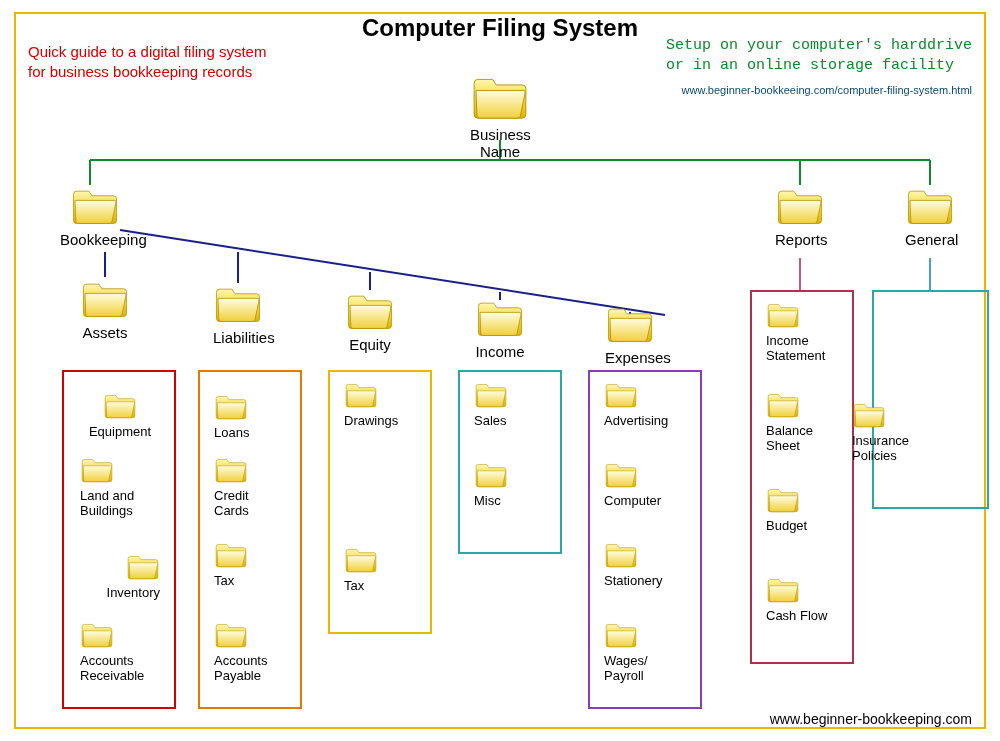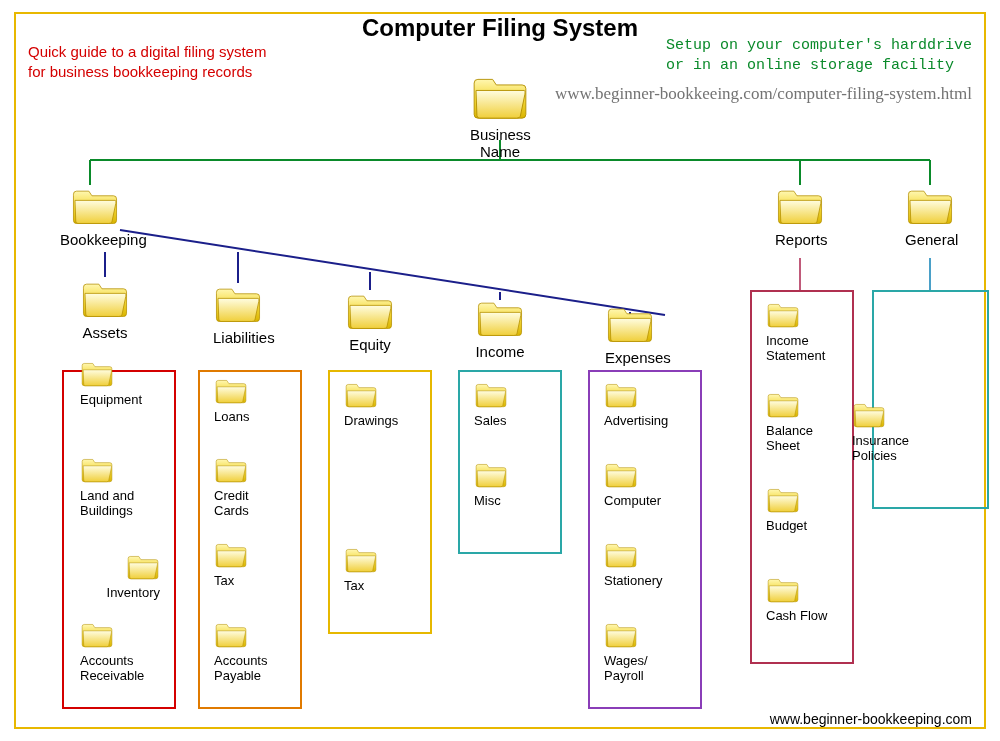--- a/index.html
+++ b/index.html
@@ -1,21 +1,21 @@
 <!DOCTYPE html>
 <html><head>
 <meta charset="utf-8">
 <style>
   html,body{margin:0;padding:0;background:#fff;font-family:Arial,Helvetica,sans-serif;}
   .page{position:relative;width:1000px;height:741px;}
   .frame{position:absolute;left:14px;top:12px;right:14px;bottom:12px;border:2px solid #e8b800;}
   .title{position:absolute;top:14px;left:0;right:0;text-align:center;font-size:24px;font-weight:bold;color:#000;}
   .note-red{position:absolute;left:28px;top:42px;color:#d40000;font-size:15px;line-height:1.35;white-space:pre-line;}
   .note-green{position:absolute;right:28px;top:36px;color:#0a8a2a;font-size:15px;line-height:1.35;text-align:left;font-family:"Courier New",monospace;white-space:pre-line;}
-  .link-blue{position:absolute;right:28px;top:84px;color:#737373;font-size:17px;font-family:Liberation Serif, serif;}
+  .link-blue{position:absolute;right:28px;top:84px;color:#0c4a6e;font-size:11px;font-family:Liberation Sans, sans-serif;}
   .footer{position:absolute;right:28px;bottom:14px;font-size:14px;color:#000;}
   svg.lines{position:absolute;left:0;top:0;}
   .folder{position:absolute;text-align:center;}
   .folder .lbl{margin-top:2px;font-size:13px;color:#000;line-height:1.15;white-space:pre-line;}
   .folder.big svg{width:60px;height:48px;}
   .folder.med svg{width:50px;height:40px;}
   .folder.sm  svg{width:34px;height:28px;}
   .folder.big .lbl{font-size:15px;}
   .folder.med .lbl{font-size:15px;}
   .box{position:absolute;border:2px solid;}
@@ -135,36 +135,36 @@
   </div>
 
   <div class="box" style="left: 62px; top: 370px; width: 110px; height: 335px; border-color: rgb(212, 0, 0);"></div>
   <div class="box" style="left: 198px; top: 370px; width: 100px; height: 335px; border-color: rgb(224, 122, 0);"></div>
   <div class="box" style="left: 328px; top: 370px; width: 100px; height: 260px; border-color: rgb(230, 184, 0);"></div>
   <div class="box" style="left: 458px; top: 370px; width: 100px; height: 180px; border-color: rgb(42, 167, 167);"></div>
   <div class="box" style="left: 588px; top: 370px; width: 110px; height: 335px; border-color: rgb(138, 61, 184);"></div>
   <div class="box" style="left: 750px; top: 290px; width: 100px; height: 370px; border-color: rgb(176, 48, 80);"></div>
   <div class="box" style="left: 872px; top: 290px; width: 113px; height: 215px; border-color: rgb(42, 167, 167);"></div>
 
-  <div class="folder sm" style="left:80px; top:359px;width:80px;text-align:left"><svg>
+  <div class="folder sm" style="left:80px; top:391px;width:80px;text-align:center"><svg>
         <use href="#folder"></use>
       </svg><div class="lbl">Equipment</div></div>
   <div class="folder sm" style="left:80px; top:455px;width:80px;text-align:left"><svg>
         <use href="#folder"></use>
       </svg><div class="lbl">Land and
 Buildings</div></div>
   <div class="folder sm" style="left:80px; top:552px;width:80px;text-align:right"><svg>
         <use href="#folder"></use>
       </svg><div class="lbl">Inventory</div></div>
   <div class="folder sm" style="left:80px; top:620px;width:80px;text-align:left"><svg>
         <use href="#folder"></use>
       </svg><div class="lbl">Accounts
 Receivable</div></div>
 
-  <div class="folder sm" style="left:214px;top:376px;width:75px;text-align:left"><svg>
+  <div class="folder sm" style="left:214px;top:392px;width:75px;text-align:left"><svg>
         <use href="#folder"></use>
       </svg><div class="lbl">Loans</div></div>
   <div class="folder sm" style="left:214px;top:455px;width:75px;text-align:left"><svg>
         <use href="#folder"></use>
       </svg><div class="lbl">Credit
 Cards</div></div>
   <div class="folder sm" style="left:214px;top:540px;width:75px;text-align:left"><svg>
         <use href="#folder"></use>
       </svg><div class="lbl">Tax</div></div>
   <div class="folder sm" style="left:214px;top:620px;width:75px;text-align:left"><svg>

